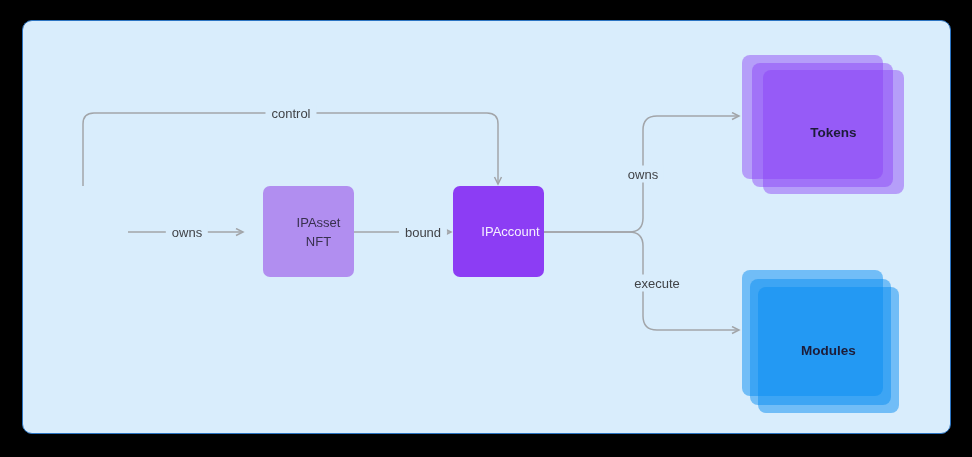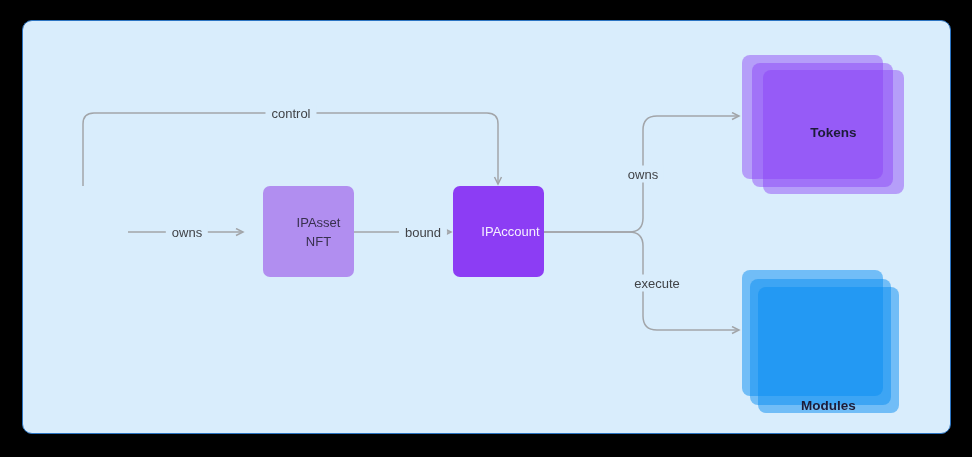--- a/index.html
+++ b/index.html
@@ -58,21 +58,21 @@
   .stack-tokens{left:742px;top:55px;width:165px;height:142px;}
   .stack-modules{left:742px;top:270px;width:160px;height:145px;}
   .layer{position:absolute;width:141px;border-radius:8px;}
   .stack-tokens .layer{height:124px;background:var(--stack-purple);}
   .stack-modules .layer{height:126px;background:var(--stack-blue);}
   .stack-tokens .layer.back{left:0;top:0;}
   .stack-tokens .layer.mid{left:10px;top:8px;}
   .stack-tokens .layer.front{left:21px;top:15px;}
   .stack-modules .layer.back{left:0;top:0;}
   .stack-modules .layer.mid{left:8px;top:9px;}
-  .stack-modules .layer.front{left:16px;top:17px;align-items:flex-end;}
+  .stack-modules .layer.front{left:16px;top:17px;}
   .layer.front{
     display:flex;align-items:center;justify-content:center;
     font-size:13.5px;font-weight:700;color:var(--stack-label-text);
   }
 </style>
 </head>
 <body>
 
 <div class="canvas">
 

